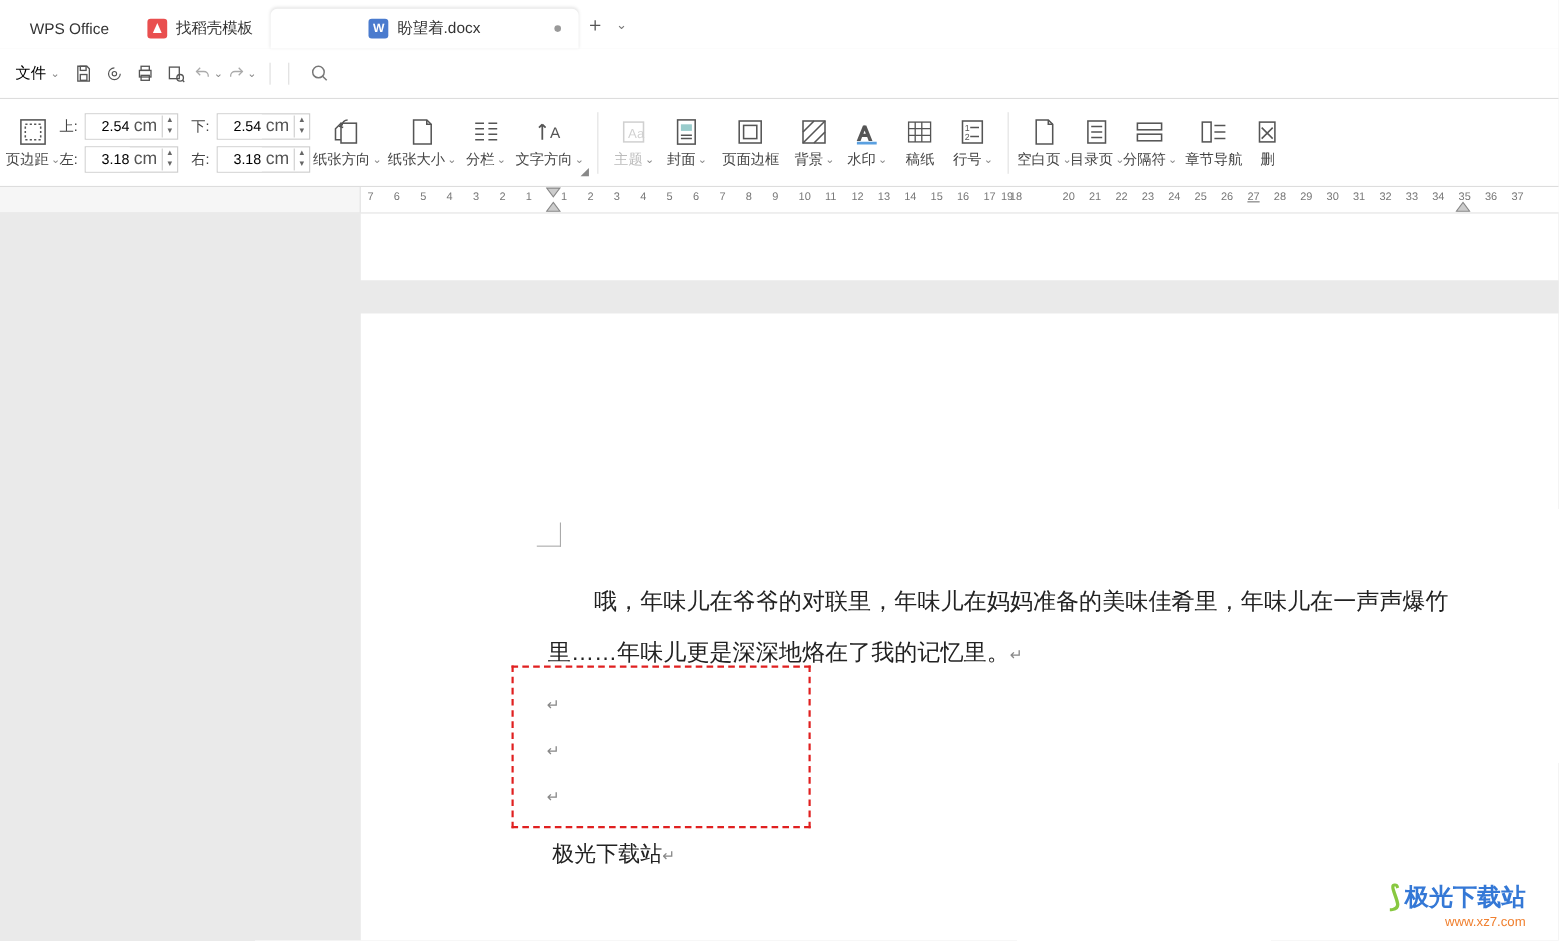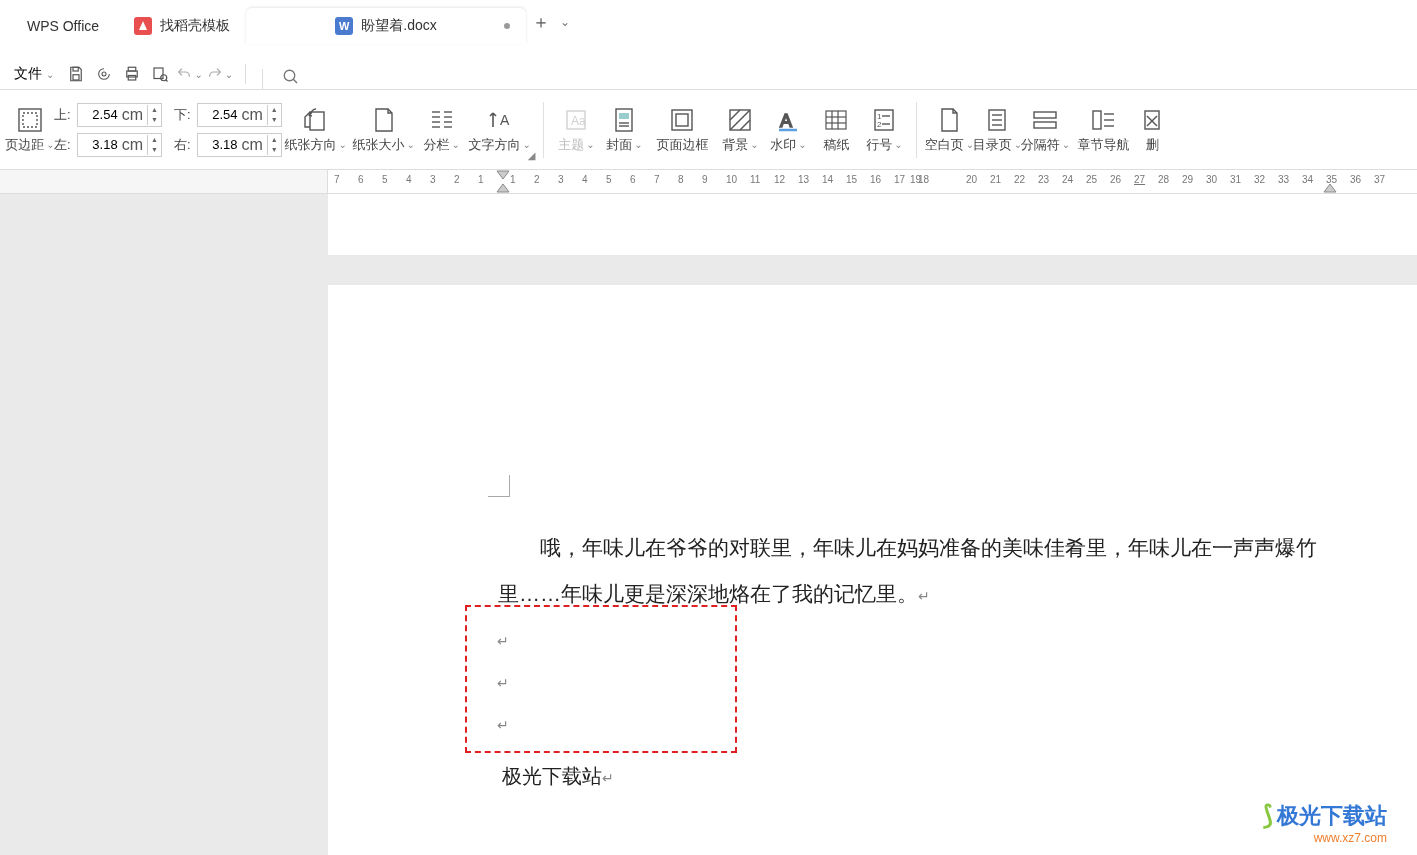--- a/index.html
+++ b/index.html
@@ -12,21 +12,21 @@
 .tab.active { background: #fff; box-shadow: 0 -1px 3px rgba(0,0,0,0.1); }
 .tab.doc { width: 280px; }
 .tab .dot { position: absolute; right: 16px; width: 6px; height: 6px; background: #999; border-radius: 50%; }
 .tab-add { width: 30px; text-align: center; font-size: 18px; color: #555; cursor: pointer; }
 .tab-dd { font-size: 12px; color: #777; cursor: pointer; margin-left: 4px; }
 .icon-box { width: 18px; height: 18px; display: inline-flex; align-items: center; justify-content: center; font-size: 11px; font-weight: bold; color: #fff; border-radius: 3px; }
 .icon-red { background: #e94f4f; }
 .icon-blue { background: #4a7bce; }
 
 
-.menubar { height: 46px; background: #fff; display: flex; align-items: flex-end; padding: 0 8px; border-bottom: 1px solid #ddd; }
+.menubar { height: 46px; background: #fff; display: flex; align-items: center; padding: 0 8px; border-bottom: 1px solid #ddd; }
 .menu-left { display: flex; align-items: center; gap: 4px; }
 .file-btn { font-size: 14px; padding: 6px 6px; cursor: pointer; display: flex; align-items: center; gap: 4px; }
 .ql-icon { width: 24px; height: 24px; display: flex; align-items: center; justify-content: center; cursor: pointer; color: #555; }
 .ql-sep { width: 1px; height: 20px; background: #ddd; margin: 0 8px; }
 .menu-tabs { display: flex; gap: 30px; margin-left: 30px; }
 .menu-tab { font-size: 15px; color: #333; padding: 10px 4px; cursor: pointer; }
 .menu-tab.active { color: #3670d6; border-bottom: 2.5px solid #3670d6; padding-bottom: 8px; }
 .search-area { width: 40px; display:flex; justify-content:center; }
 .dd-caret { font-size: 10px; color: #888; }
 .undo-group, .redo-group { display:flex; align-items:center; gap:2px; color:#999; }

